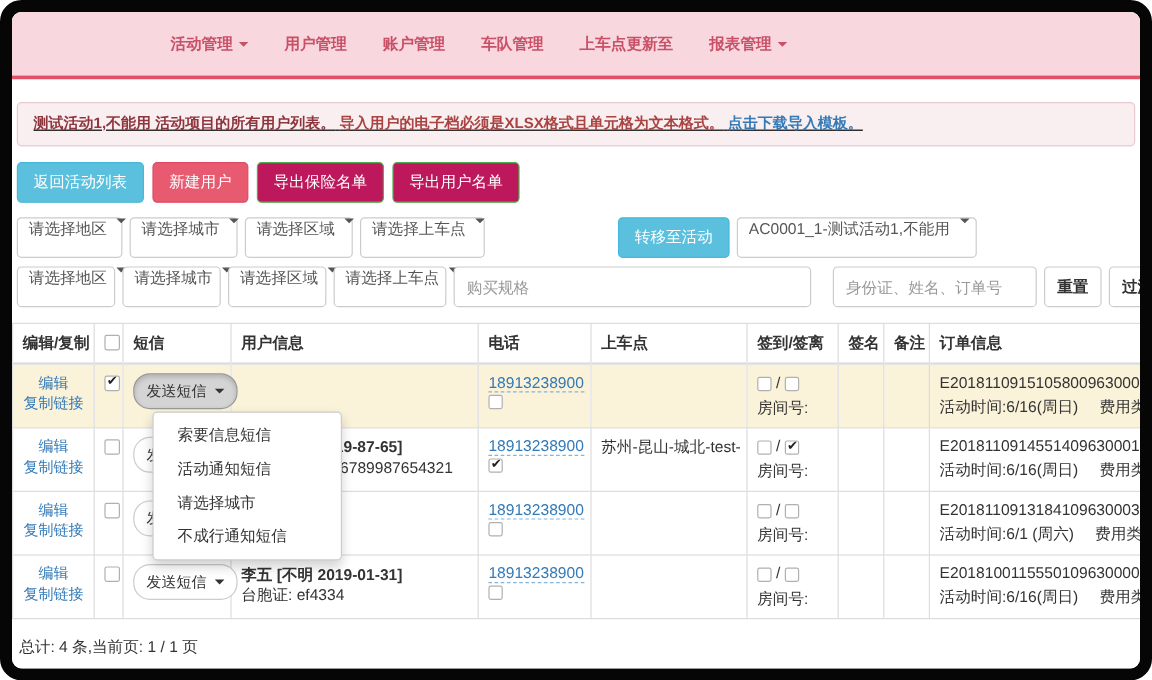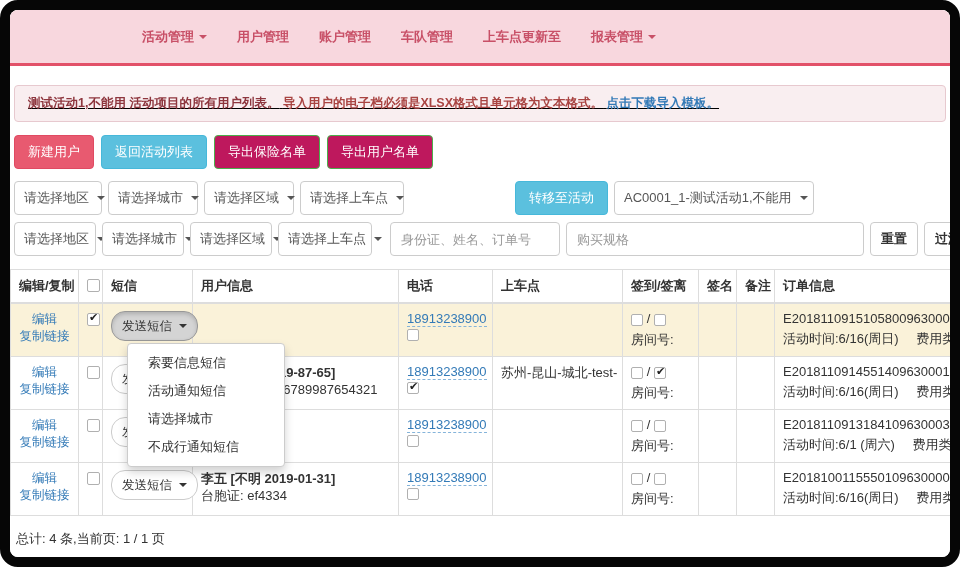--- a/index.html
+++ b/index.html
@@ -22,21 +22,21 @@
   
   .btn { display: inline-flex; align-items: center; justify-content: center; height: 34px; padding: 0 13px; border-radius: 4px; font-size: 13px; color: #fff; border: 1px solid transparent; cursor: pointer; white-space: nowrap; }
   .btn-info { background: #5bc0de; border-color: #46b8da; }
   .btn-pink { background: #e85a70; border-color: #e04a62; }
   .btn-success { background: #be185d; border-color: #4cae4c; }
   .btn-default { background: #fff; border-color: #ccc; color: #333; font-weight: bold; }
   .action-row { margin: 13px 4px 0 4px; display: flex; gap: 7px; }
 
   
   .filter-row { margin: 12px 4px 0 4px; display: flex; gap: 6px; align-items: center; width: 990px; }
-  .select { height: 34px; border: 1px solid #ccc; border-radius: 4px; background: #fff; display: flex; align-items: center; justify-content: space-between; padding: 0 9px; font-size: 13px; color: #555; cursor: pointer; white-space: nowrap; }
+  .select { height: 34px; border: 1px solid #ccc; border-radius: 4px; background: #fff; display: flex; align-items: flex-start; justify-content: space-between; padding: 0 9px; font-size: 13px; color: #555; cursor: pointer; white-space: nowrap; }
   .sel-caret { width: 0; height: 0; border-left: 4px solid transparent; border-right: 4px solid transparent; border-top: 4px solid #555; margin-left: 8px; }
   .text-input { height: 34px; border: 1px solid #ccc; border-radius: 4px; padding: 0 10px; font-size: 13px; color: #555; outline: none; }
   .text-input::placeholder { color: #999; }
 
   
   table { border-collapse: collapse; table-layout: fixed; width: 960px; margin-top: 13px; font-size: 13px; color: #333; }
   th, td { border: 1px solid #ddd; padding: 7px 8px; vertical-align: top; text-align: left; overflow: hidden; }
   thead th { border-bottom: 2px solid #ddd; font-weight: bold; white-space: nowrap; }
   tr.highlight td { background: #faf2d9; }
   .edit-cell { text-align: center; }
@@ -93,22 +93,22 @@
       </div>
     </div>
 
     <div class="alert">
       <span class="alert-dark">测试活动1,不能用 活动项目的所有用户列表。</span>
       <span class="alert-red">导入用户的电子档必须是XLSX格式且单元格为文本格式。</span>
       <span class="alert-link">点击下载导入模板。</span>
     </div>
 
     <div class="action-row">
+      <div class="btn btn-info">返回活动列表</div>
       <div class="btn btn-pink">新建用户</div>
-      <div class="btn btn-info">返回活动列表</div>
       <div class="btn btn-success">导出保险名单</div>
       <div class="btn btn-success">导出用户名单</div>
     </div>
 
     <div class="filter-row">
       <div class="select" style="width:88px">
         <span>请选择地区</span>
           <span class="sel-caret"></span>
       </div>
       <div class="select" style="width:90px">
@@ -140,22 +140,22 @@
           <span class="sel-caret"></span>
       </div>
       <div class="select" style="width:82px">
         <span>请选择区域</span>
           <span class="sel-caret"></span>
       </div>
       <div class="select" style="width:94px">
         <span>请选择上车点</span>
           <span class="sel-caret"></span>
       </div>
+      <input class="text-input" style="width: 298px;" placeholder="购买规格">
       <input class="text-input" style="width: 170px; margin-left: 12px;" placeholder="身份证、姓名、订单号">
-      <input class="text-input" style="width: 298px;" placeholder="购买规格">
       <div class="btn btn-default" style="width:48px">重置</div>
       <div class="btn btn-default" style="width:48px">过滤</div>
     </div>
 
     <table>
       <colgroup>
         <col style="width:68px">
           <col style="width:24px">
           <col style="width:90px">
           <col style="width:206px">

